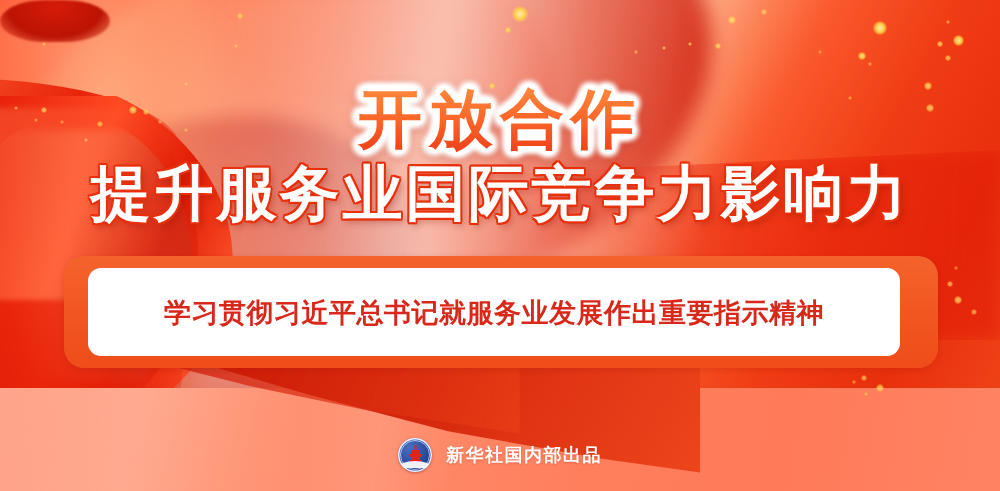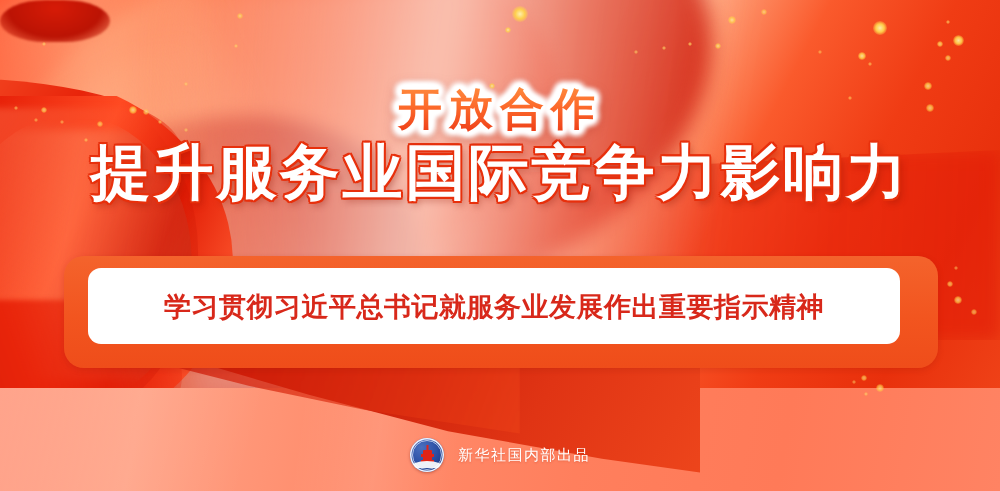--- a/index.html
+++ b/index.html
@@ -175,21 +175,21 @@
   .title-block {
     position: absolute;
     left: 0; right: 0; top: 86px;
     text-align: center;
     z-index: 12;
   }
 
   .title-line1 {
     font-family: "DejaVu Sans", "Liberation Sans", sans-serif;
     font-weight: bold;
-    font-size: 44px;
+    font-size: 64px;
     line-height: 1.05;
     letter-spacing: 7px;
     background: linear-gradient(180deg, #ff8a3d 0%, #fc6a2b 45%, #ef3f18 100%);
     -webkit-background-clip: text;
     background-clip: text;
     color: transparent;
     -webkit-text-fill-color: transparent;
     filter: drop-shadow(0 0 2px #ffffff) drop-shadow(0 0 4px #ffffff)
             drop-shadow(1.5px 0 0 #ffffff) drop-shadow(-1.5px 0 0 #ffffff)
             drop-shadow(0 1.5px 0 #ffffff) drop-shadow(0 -1.5px 0 #ffffff)
@@ -218,21 +218,21 @@
     width: 874px; height: 112px;
     background: linear-gradient(180deg, #f4632c 0%, #f2551f 55%, #ef4d1a 100%);
     border-radius: 20px;
     z-index: 11;
     box-shadow: 0 2px 6px rgba(140,20,0,0.18);
   }
 
   .subtitle-box {
     position: absolute;
     left: 88px; top: 268px;
-    width: 812px; height: 76px;
+    width: 812px; height: 88px;
     background: #ffffff;
     border-radius: 13px;
     z-index: 12;
     display: flex;
     flex-direction: column;
     align-items: center;
     justify-content: center;
     padding-top: 2px;
   }
 
@@ -301,22 +301,22 @@
     border-radius: 50% 50% 40% 40% / 100% 100% 0 0;
   }
   .footer-logo .ring {
     position: absolute; inset: 2px;
     border-radius: 50%;
     border: 1px solid rgba(235,242,255,0.7);
   }
 
   .footer-text {
     font-family: "DejaVu Sans", "Liberation Sans", sans-serif;
-    font-size: 15px;
-    font-weight: normal;
+    font-size: 18px;
+    font-weight: bold;
     color: #ffffff;
     letter-spacing: 1.5px;
     text-shadow: 0 1px 2px rgba(170,40,10,0.30);
   }
 </style>
 </head>
 <body>
 
 <div id="poster">
 

